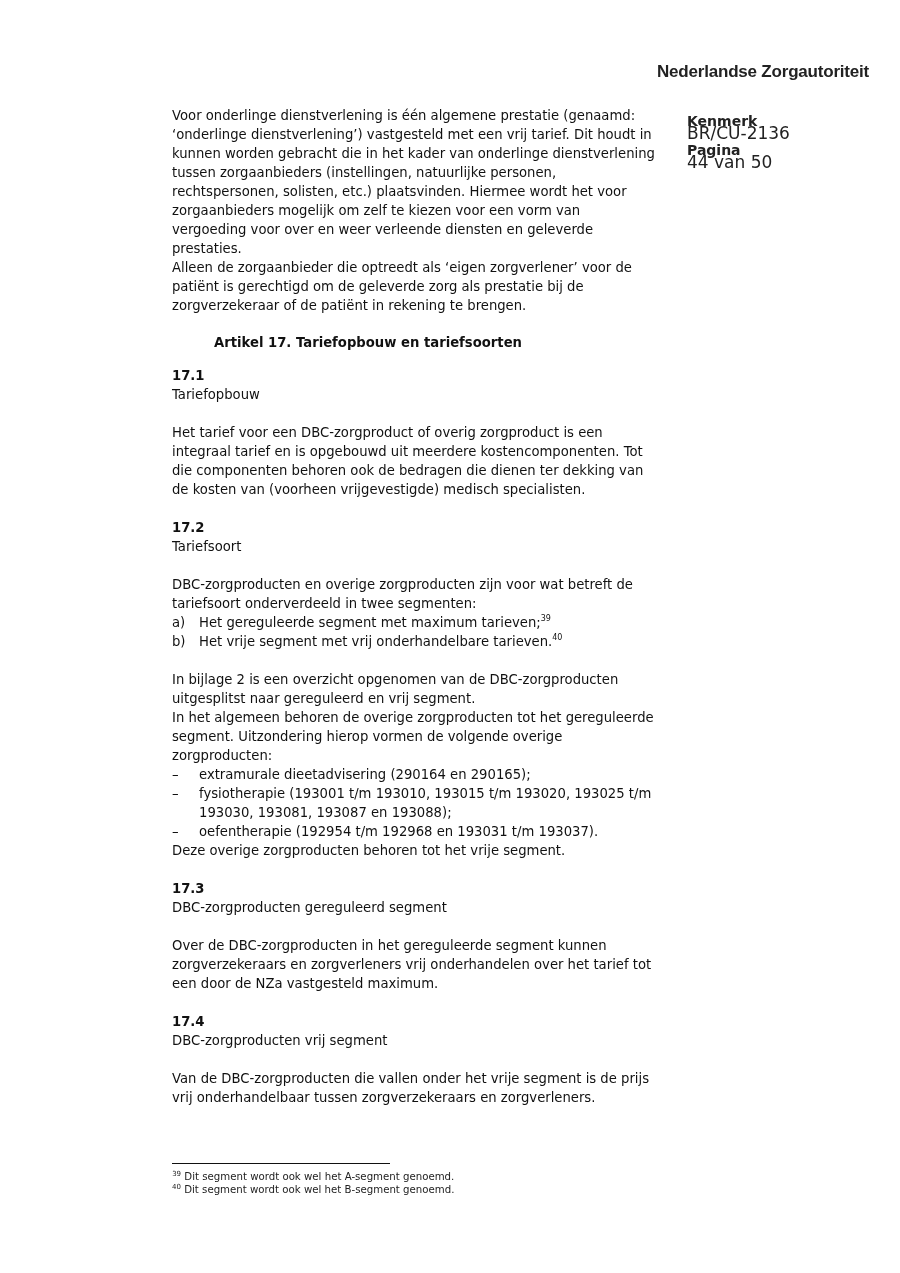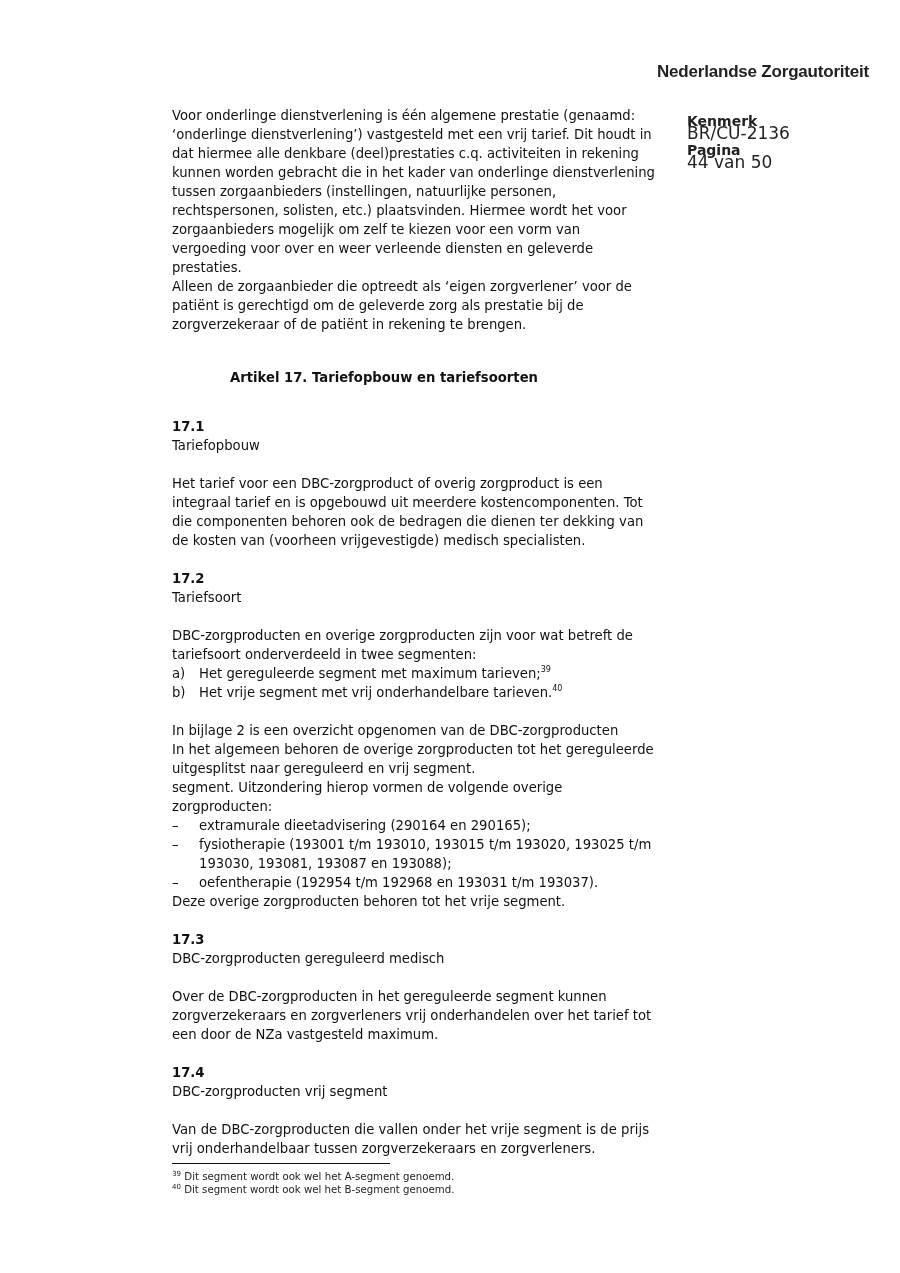--- a/index.html
+++ b/index.html
@@ -6,21 +6,21 @@
   body { width: 900px; height: 1273px; position: relative; overflow: hidden;
          font-family: "DejaVu Sans", "Liberation Sans", sans-serif; color: #111; }
   .org { position: absolute; left: 657px; top: 62px; font-family: "Liberation Sans", sans-serif;
          font-weight: bold; font-size: 17px; color: #222; letter-spacing: -0.2px; }
   .meta { position: absolute; left: 687px; top: 116px; font-size: 11px; color: #222; }
   .meta .lbl { font-weight: bold; font-size: 14px; margin: 0; line-height: 10px; }
   .meta .val { font-size: 17px; margin: 0 0 5px 0; line-height: 14px; }
   .content { position: absolute; left: 172px; top: 106px; width: 520px; font-size: 13.2px; line-height: 19px; }
   p { margin: 0; }
   .gap { height: 19px; }
-  .art { font-weight: bold; padding-left: 42px; margin: 16px; }
+  .art { font-weight: bold; padding-left: 42px; margin: 0; }
   .sec { display: flex; margin: 0; flex-direction: column; }
   .sec .num { font-weight: bold; width: 85px; }
   .li { display: flex; }
   .li .mk { width: 27px; flex: none; }
   .li .tx { flex: 1; }
   sup { font-size: 8px; line-height: 0; vertical-align: 6px; }
   .fn-rule { position: absolute; left: 172px; top: 1163px; width: 218px; border-top: 1.5px solid #111; }
   .footnotes { position: absolute; left: 172px; top: 1170px; font-size: 10.2px; line-height: 13px; color: #222; text-align: center; }
   .footnotes sup { font-size: 7px; vertical-align: 4px; }
 </style>
@@ -33,21 +33,20 @@
   <p class="lbl">Kenmerk</p>
   <p class="val">BR/CU-2136</p>
   <p class="lbl">Pagina</p>
   <p class="val">44 van 50</p>
 </div>
 
 <div class="content">
   <div>
     <p>Voor onderlinge dienstverlening is één algemene prestatie (genaamd:</p>
     <p>‘onderlinge dienstverlening’) vastgesteld  met een vrij tarief. Dit houdt in</p>
-    <p>dat hiermee alle denkbare (deel)prestaties c.q. activiteiten in rekening</p>
     <p>kunnen worden gebracht die in het kader van onderlinge dienstverlening</p>
     <p>tussen zorgaanbieders (instellingen, natuurlijke personen,</p>
     <p>rechtspersonen, solisten, etc.) plaatsvinden. Hiermee wordt het voor</p>
     <p>zorgaanbieders mogelijk om zelf te kiezen voor een vorm van</p>
     <p>vergoeding voor over en weer verleende diensten en geleverde</p>
     <p>prestaties.</p>
     <p>Alleen de zorgaanbieder die optreedt als ‘eigen zorgverlener’ voor de</p>
     <p>patiënt is gerechtigd om de geleverde zorg als prestatie bij de</p>
     <p>zorgverzekeraar of de patiënt in rekening te brengen.</p>
   </div>
@@ -79,43 +78,43 @@
     <div class="li">
       <span class="mk">a)</span>
       <span class="tx"><span>Het gereguleerde segment met maximum tarieven;</span><sup>39</sup></span>
     </div>
     <div class="li">
       <span class="mk">b)</span>
       <span class="tx"><span>Het vrije segment met vrij onderhandelbare tarieven.</span><sup>40</sup></span>
     </div>
     <div class="gap"></div>
     <p>In bijlage 2 is een overzicht opgenomen van de DBC-zorgproducten</p>
+    <p>uitgesplitst naar gereguleerd en vrij segment.</p>
     <p>In het algemeen behoren de overige zorgproducten tot het gereguleerde</p>
-    <p>uitgesplitst naar gereguleerd en vrij segment.</p>
     <p>segment. Uitzondering hierop vormen de volgende overige</p>
     <p>zorgproducten:</p>
     <div class="li">
       <span class="mk">–</span>
       <span class="tx">extramurale dieetadvisering (290164 en 290165);</span>
     </div>
     <div class="li">
       <span class="mk">–</span>
       <span class="tx" style="padding-right:35px">fysiotherapie (193001 t/m 193010, 193015 t/m 193020, 193025 t/m 193030, 193081, 193087 en 193088);</span>
     </div>
     <div class="li">
       <span class="mk">–</span>
       <span class="tx">oefentherapie (192954 t/m 192968 en 193031 t/m 193037).</span>
     </div>
     <p>Deze overige zorgproducten behoren tot het vrije segment.</p>
   </div>
   <div class="gap"></div>
 
   <div class="sec">
     <span class="num">17.3</span>
-    <span>DBC-zorgproducten gereguleerd medisch</span>
+    <span>DBC-zorgproducten gereguleerd segment</span>
   </div>
   <div class="gap"></div>
   <div>
     <p>Over de DBC-zorgproducten in het gereguleerde segment kunnen</p>
     <p>zorgverzekeraars en zorgverleners vrij onderhandelen over het tarief tot</p>
     <p>een door de NZa vastgesteld maximum.</p>
   </div>
   <div class="gap"></div>
 
   <div class="sec">

